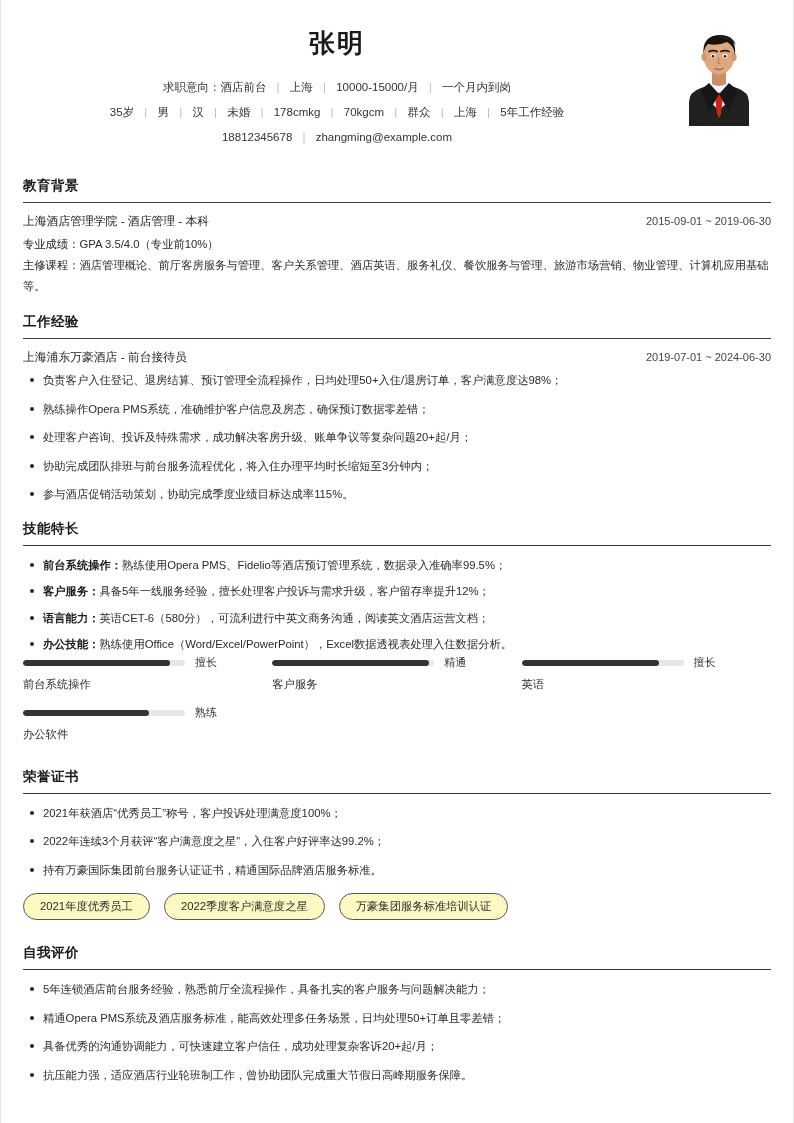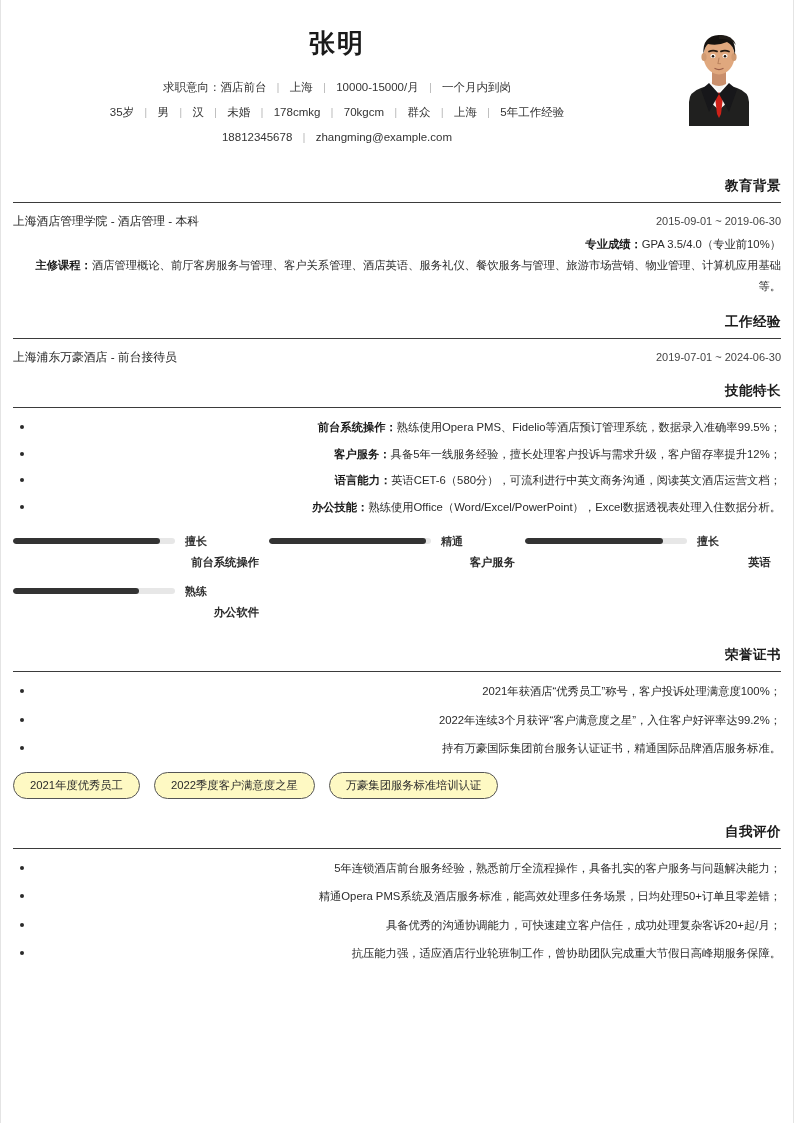--- a/index.html
+++ b/index.html
@@ -59,23 +59,22 @@
     right: 30px;
     width: 88px;
     height: 108px;
     overflow: hidden;
     background: #ffffff;
   }
   .avatar-svg { display: block; width: 88px; height: 108px; }
 
   
   .section {
-    padding: 0 12px;
+    padding: 0 22px;
     margin-top: 16px;
-    text-align: right;
   }
   .section.tight { margin-top: 12px; }
   .section-title {
     font-size: 13.5px;
     font-weight: bold;
     color: #1a1a1a;
     letter-spacing: 0.5px;
     padding-bottom: 7px;
   }
   .section-rule {
@@ -102,21 +101,21 @@
     color: #444444;
     white-space: nowrap;
     padding-left: 12px;
   }
 
   .kv-line {
     font-size: 11.3px;
     color: #2b2b2b;
     line-height: 1.85;
   }
-  .kv-line b { font-weight: bold; color: #1a1a1a; }
+  .kv-line b { font-weight: normal; color: #1a1a1a; }
 
   
   ul.bullets {
     list-style: none;
     margin: 6px 0 0 0;
     padding: 0;
   }
   ul.bullets li {
     position: relative;
     padding-left: 20px;
@@ -137,23 +136,22 @@
     background: #2b2b2b;
   }
   ul.bullets li b { font-weight: bold; color: #1a1a1a; }
 
   ul.bullets.loose li { margin-bottom: 11px; }
 
   
   .skill-grid {
     display: flex;
     flex-wrap: wrap;
-    margin-top: 18px;
+    margin-top: 2px;
     padding: 0 0 0 0;
-    font-weight: bold;
   }
   .skill-cell {
     width: 33.33%;
     padding-right: 10px;
     margin-bottom: 14px;
   }
   .skill-bar-row {
     display: flex;
     align-items: center;
     height: 14px;
@@ -304,20 +302,27 @@
   </div>
 
   <div class="section">
     <div class="section-title">工作经验</div>
     <div class="section-rule"></div>
 
     <div class="entry-head">
       <div class="entry-title">上海浦东万豪酒店 - 前台接待员</div>
       <div class="entry-date">2019-07-01 ~ 2024-06-30</div>
     </div>
+    <ul class="bullets loose">
+      <li>负责客户入住登记、退房结算、预订管理全流程操作，日均处理50+入住/退房订单，客户满意度达98%；</li>
+      <li>熟练操作Opera PMS系统，准确维护客户信息及房态，确保预订数据零差错；</li>
+      <li>处理客户咨询、投诉及特殊需求，成功解决客房升级、账单争议等复杂问题20+起/月；</li>
+      <li>协助完成团队排班与前台服务流程优化，将入住办理平均时长缩短至3分钟内；</li>
+      <li>参与酒店促销活动策划，协助完成季度业绩目标达成率115%。</li>
+    </ul>
   </div>
 
   <div class="section">
     <div class="section-title">技能特长</div>
     <div class="section-rule"></div>
 
     <ul class="bullets">
       <li>
         <b>前台系统操作：</b><span>熟练使用Opera PMS、Fidelio等酒店预订管理系统，数据录入准确率99.5%；</span>
       </li>

